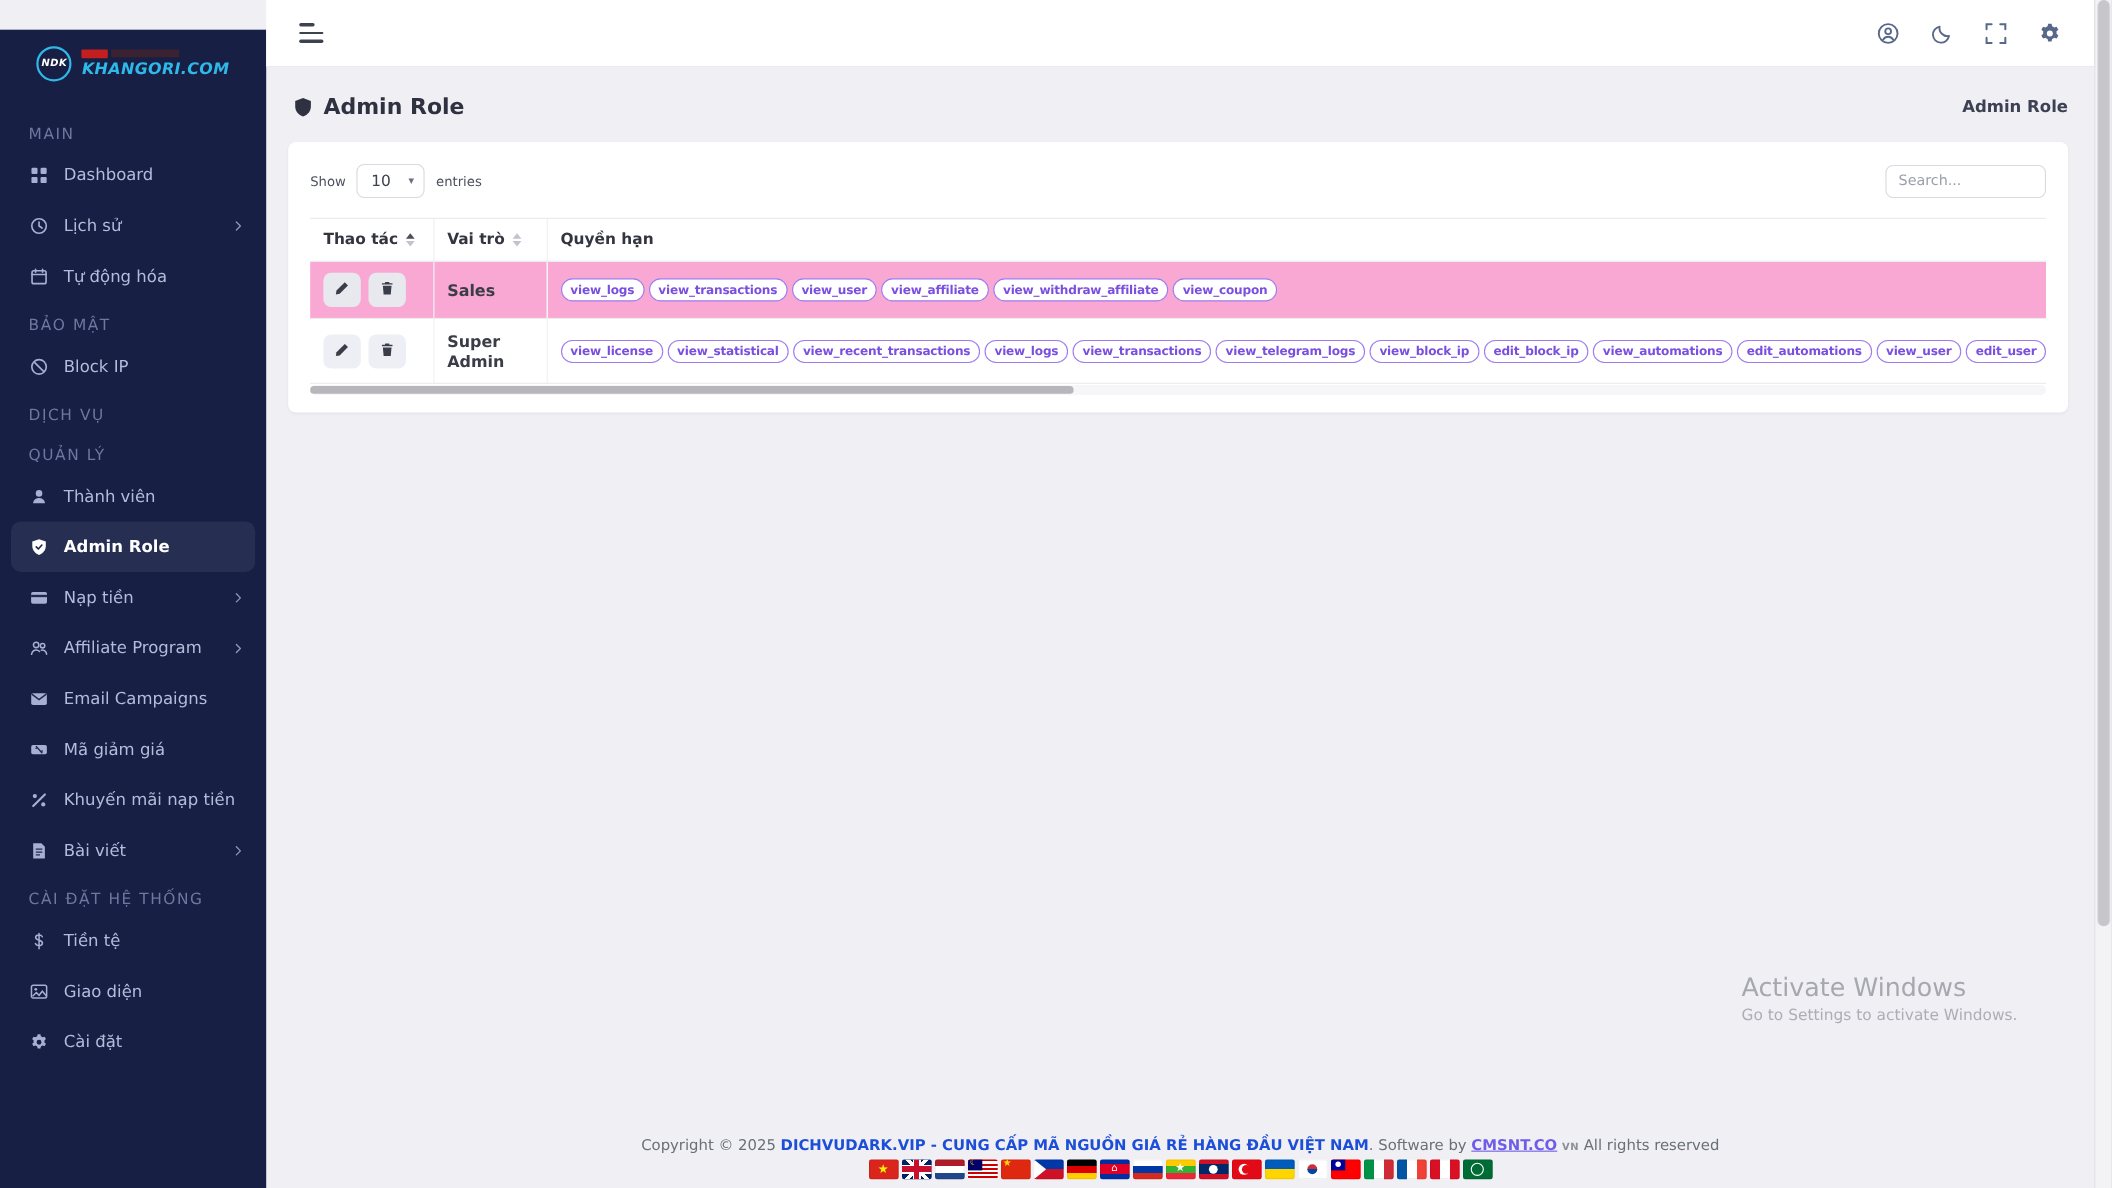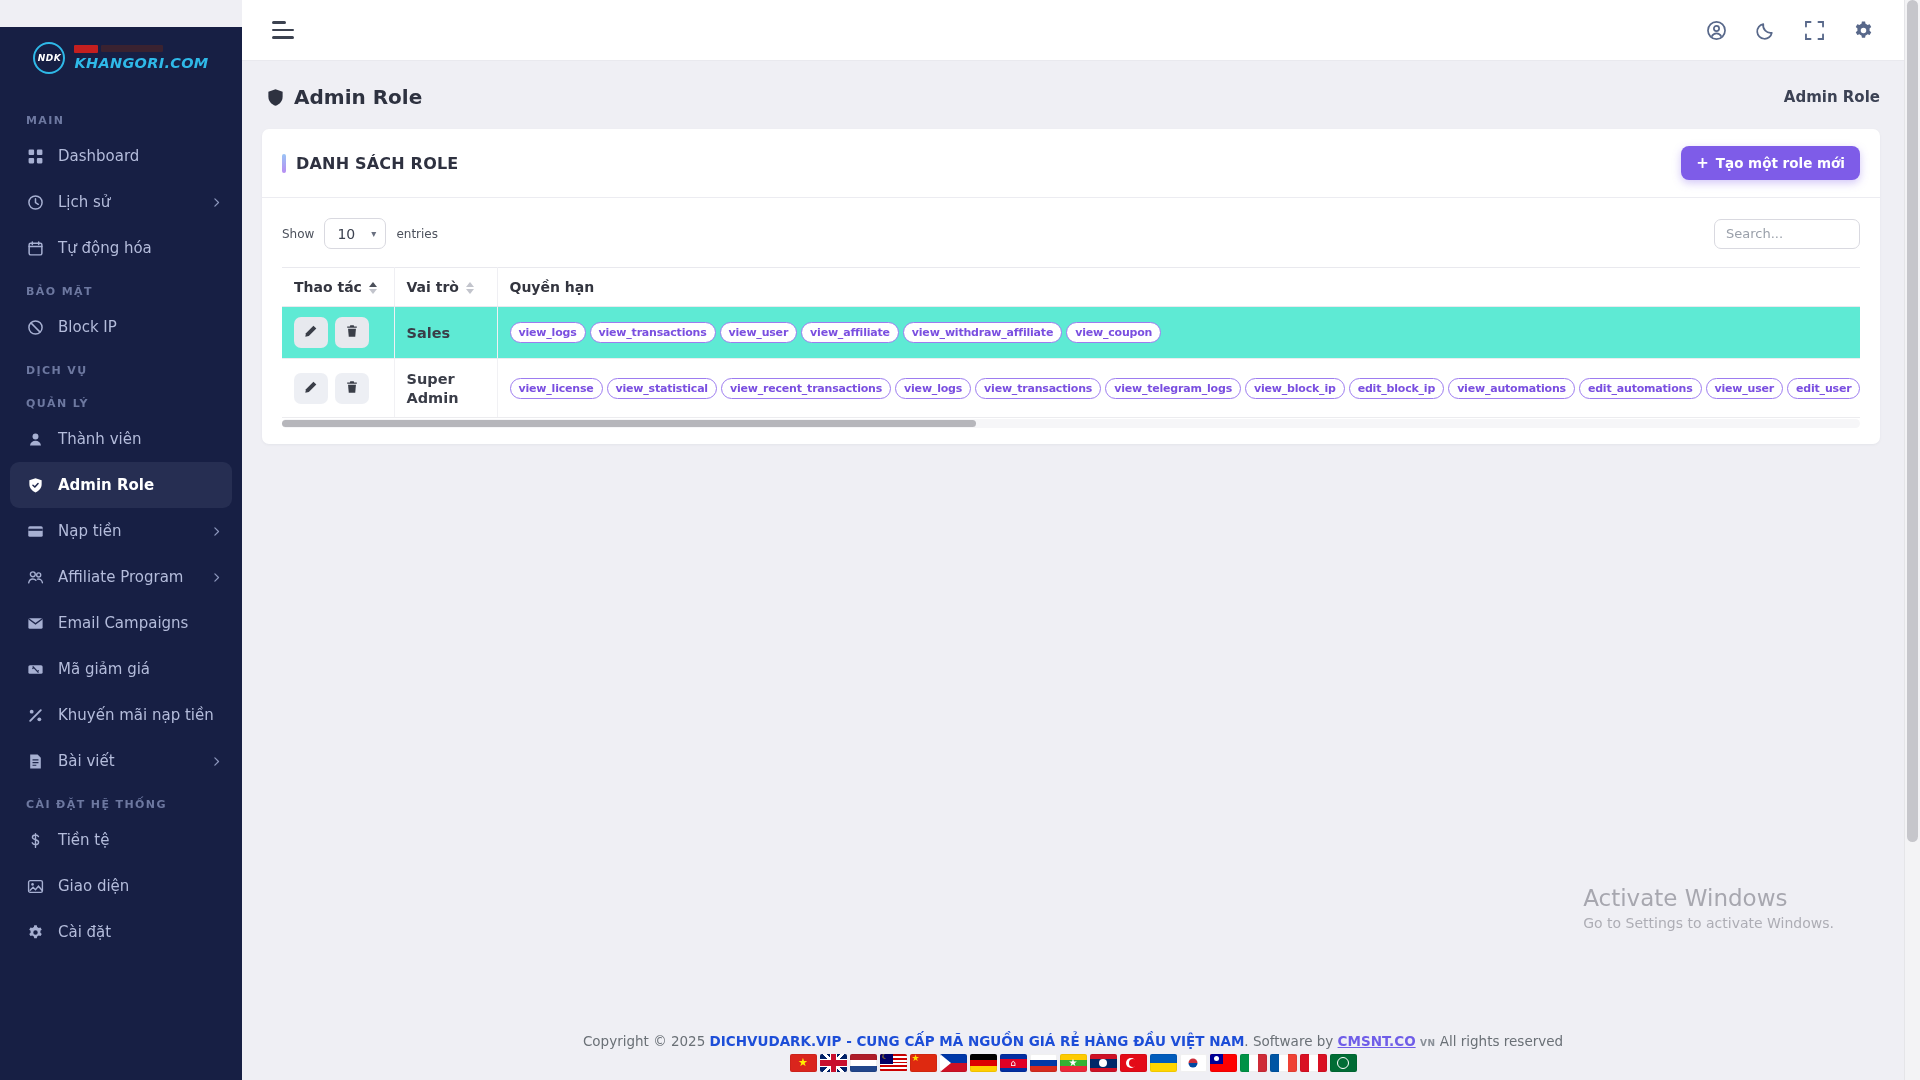--- a/index.html
+++ b/index.html
@@ -16,21 +16,21 @@
   .sidebar { width:242px; min-width:242px; height:1080px; background:#171f44; color:#b4bcdb; overflow:hidden;margin-top:27px; }
   .logo-area { height:61px; display:flex; align-items:center; justify-content:center; gap:9px; }
   .logo-circle { width:32px; height:32px; border:2px solid #2fb9e8; border-radius:50%; display:flex; align-items:center; justify-content:center; color:#fff; font-size:9px; font-weight:700; font-style:italic; letter-spacing:.5px; }
   .logo-txt { display:flex; flex-direction:column; line-height:1; }
   .logo-tagline { display:flex; gap:3px; margin-bottom:3px; align-items:center; }
   .logo-tagline .red { width:24px; height:8px; background:#c41f1f; border-radius:1px; }
   .logo-tagline .dark { width:62px; height:7px; background:#3a2230; border-radius:1px; }
   .logo-title { color:#2fb9e8; font-weight:800; font-style:italic; font-size:14.5px; letter-spacing:.3px; }
 
   .nav { padding:12px 0 0 0; }
-  .nav-section { font-size:11px; font-weight:700; letter-spacing:1.4px; color:#6d78a0; padding:14px 26px 6px; }
+  .nav-section { font-size:14px; font-weight:400; letter-spacing:1.4px; color:#6d78a0; padding:14px 26px 6px; }
   .nav-item { display:flex; align-items:center; gap:14px; height:46px; padding:0 18px 0 26px; font-size:15px; color:#b4bcdb; cursor:pointer; }
   .nav-item .ni-icon { width:18px; height:18px; display:flex; align-items:center; justify-content:center; color:#a7b0d2; flex:none; }
   .nav-item .ni-icon svg { width:17px; height:17px; }
   .nav-item .ni-label { flex:1; white-space:nowrap; }
   .nav-item .ni-chev { width:14px; height:14px; color:#8d97bd; }
   .nav-item .ni-chev svg { width:13px; height:13px; }
   .nav-item.active { background:#262e52; border-radius:9px; margin:0 10px; padding:0 8px 0 16px; color:#ffffff; font-weight:700; }
   .nav-item.active .ni-icon { color:#ffffff; }
 
   
@@ -69,21 +69,21 @@
   table.role-table { width:100%; border-collapse:collapse; table-layout:fixed; }
   .role-table col.c1 { width:112px; } .role-table col.c2 { width:103px; }
   .role-table th { text-align:left; font-size:14px; font-weight:700; color:#33353f; padding:11px 12px; border-top:1px solid #e9e9ee; border-bottom:1px solid #e9e9ee; border-right:1px solid #efeff3; white-space:nowrap; }
   .role-table th:last-child { border-right:none; }
   .sort-stack { display:inline-flex; flex-direction:column; gap:2px; margin-left:7px; vertical-align:middle; }
   .sort-stack i { width:0; height:0; border-left:4px solid transparent; border-right:4px solid transparent; display:block; }
   .sort-up { border-bottom:5px solid #c2c4cc; } .sort-down { border-top:5px solid #c2c4cc; }
   .sorted .sort-up { border-bottom-color:#4b4f5a; }
   .role-table td { padding:10px 12px; border-bottom:1px solid #ececef; border-right:1px solid #f1f1f4; vertical-align:middle; }
   .role-table td:last-child { border-right:none; overflow:hidden; }
-  .role-table tr.striped td { background:#5eead4; }
+  .role-table tr.striped td { background:#f9a8d4; }
   .role-cell { font-size:14.5px; font-weight:700; color:#3a3d48; }
   .action-btns { display:flex; gap:7px; }
   .icon-btn { width:34px; height:31px; border:none; border-radius:7px; background:#edeff4; color:#3a3e48; display:flex; align-items:center; justify-content:center; cursor:pointer; }
   tr.striped .icon-btn { background:#e7e9ee; }
   .icon-btn svg { width:14px; height:14px; }
   .perm-wrap { display:flex; gap:4px; white-space:nowrap; }
   .perm-badge { display:inline-block; border:1px solid #9d7cf0; color:#7a4fe0; background:#fff; border-radius:11px; padding:3px 8px; font-size:11px; font-weight:600; letter-spacing:-0.2px; }
 
   .hscroll { height:9px; background:#f6f6f8; border-radius:5px; margin-top:1px; position:relative; }
   .hscroll .hthumb { position:absolute; left:0; top:1px; height:7px; width:44%; background:#b6b6bb; border-radius:5px; }
@@ -356,28 +356,20 @@
       <div class="page-title">
         <span class="sh-icon" id="title-shield"><svg viewBox="0 0 16 16" xmlns="http://www.w3.org/2000/svg">
               <path d="M8 1l6 2.2v4c0 3.9-2.4 6.6-6 7.8-3.6-1.2-6-3.9-6-7.8v-4z" fill="currentColor"></path>
             </svg></span>
         <span>Admin Role</span>
       </div>
       <div class="breadcrumb">Admin Role</div>
     </div>
 
     <section class="card">
-      <div class="card-head">
-        <span class="accent-bar"></span>
-        <span class="card-title">DANH SÁCH ROLE</span>
-        <button class="create-btn">
-          <span class="plus">+</span>
-          <span>Tạo một role mới</span>
-        </button>
-      </div>
       <div class="card-body">
         <div class="controls">
           <span class="show-label">Show</span>
           <div class="show-select">
             <span>10</span>
             <span class="caret">▾</span>
           </div>
           <span class="entries-label">entries</span>
           <input class="search-input" placeholder="Search..." style="">
         </div>

